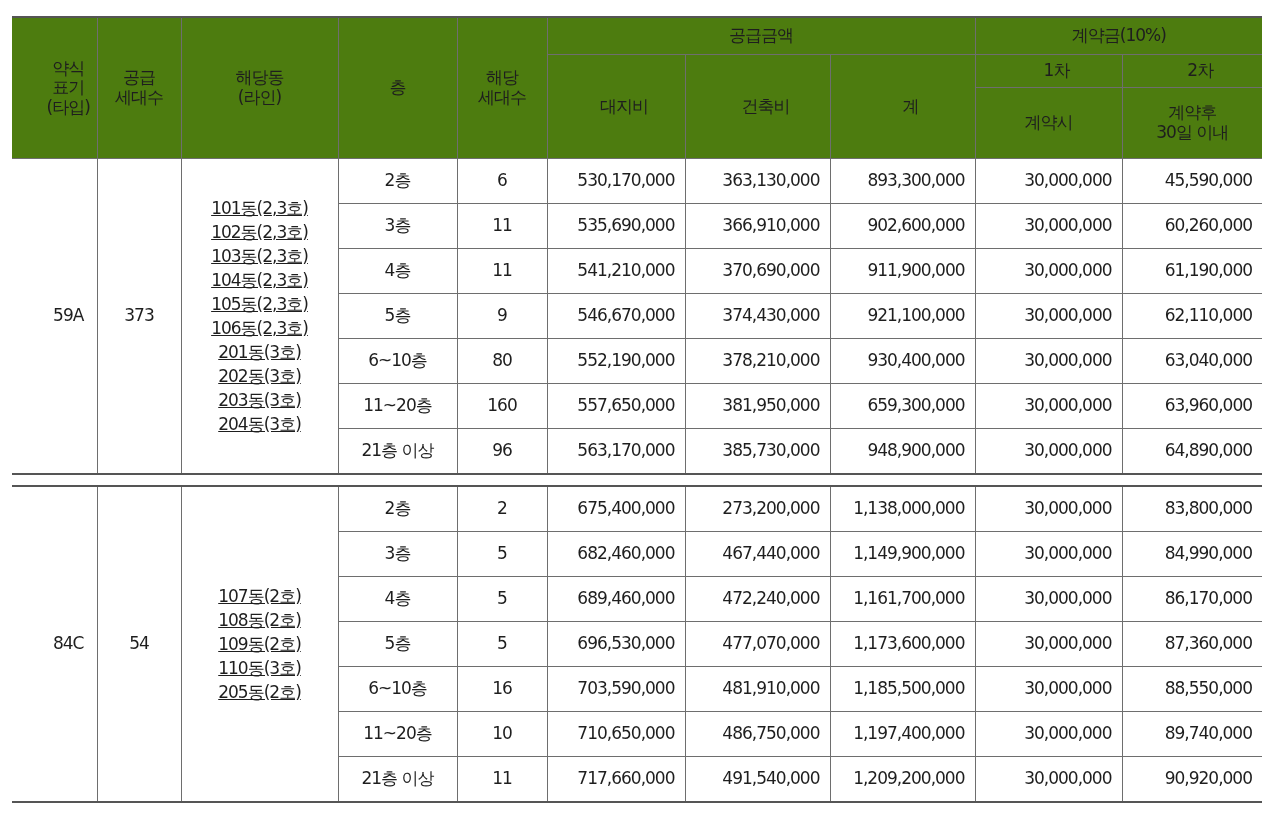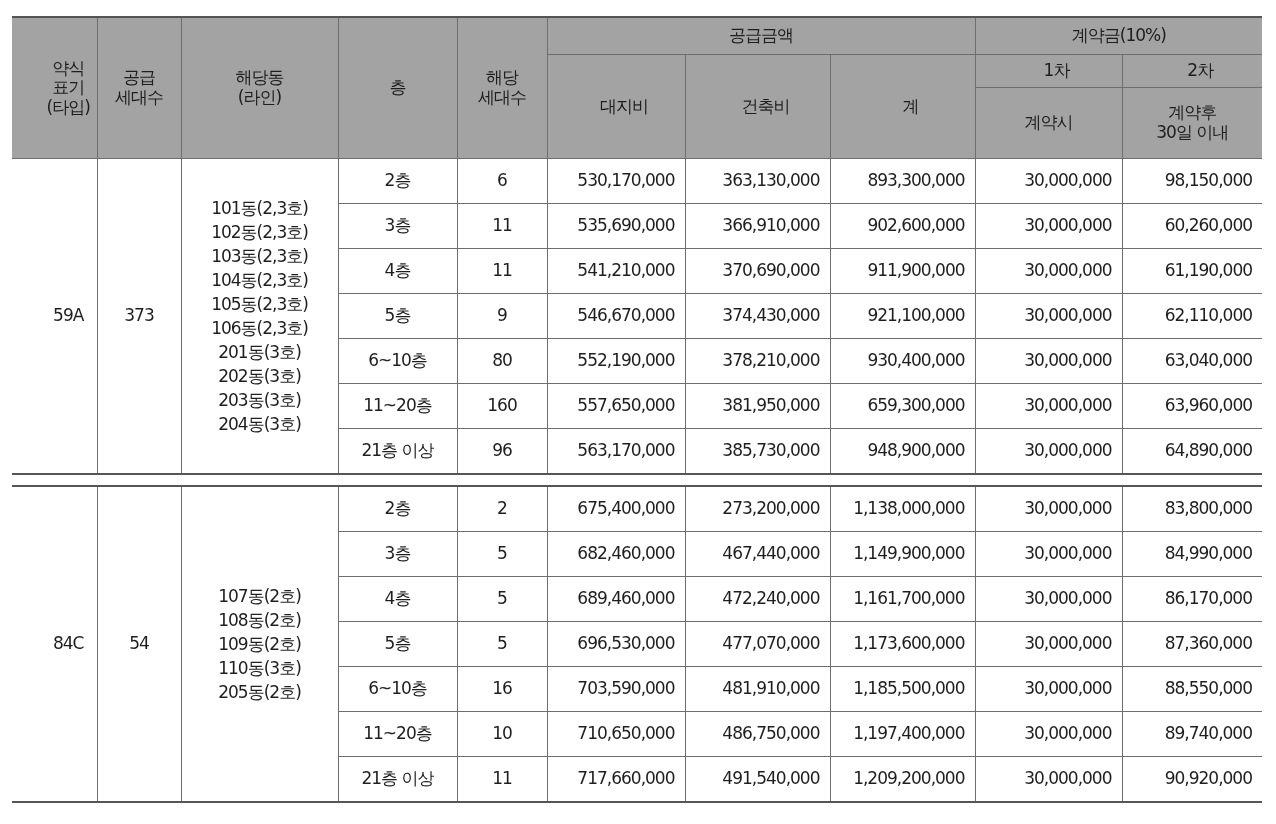--- a/index.html
+++ b/index.html
@@ -2,27 +2,27 @@
 <html><head>
 <meta charset="utf-8">
 <style>
   html, body { margin:0; padding:0; background:#ffffff; }
   body { width:1276px; height:824px; position:relative; overflow:hidden;
          font-family:"DejaVu Sans","Liberation Sans",sans-serif; color:#1e1e1e; }
   .wrap { position:absolute; left:12px; top:16px; width:1250px; }
   table { border-collapse:collapse; table-layout:fixed; width:1250px; }
   td, th { border:1.5px solid #6e6e6e; text-align:center; vertical-align:middle;
            padding:0; font-weight:normal; font-size:17px; letter-spacing:-1px; line-height:1.15; }
-  thead th { background:#a3a3a3; font-size:17px; }
+  thead th { background:#4d7c0f; font-size:17px; }
   tr.h1 th { height:36px; }
   tr.h2 th { height:32px;padding-left:16px; }
   tr.h3 th { height:70px;text-align:center; }
   tbody td { height:44px; background:#fff; }
   td.num { text-align:right; padding-right:10px; font-size:17px; }
-  .dong { font-size:17px; line-height:24px; }
+  .dong { font-size:17px; line-height:24px;text-decoration:underline; }
   .top-rule { border-top:2.5px solid #555; }
   table.t1 { border-bottom:2.5px solid #555; }
   table.t2 { margin-top:10px; border-top:2.5px solid #555; border-bottom:2.5px solid #555; }
   td.first, th.first { border-left:none;padding-left:28px; }
   td.last, th.last { border-right:none; }
 </style>
 </head>
 <body>
 
 <div class="wrap">
@@ -86,21 +86,21 @@
             <div>202동(3호)</div>
             <div>203동(3호)</div>
             <div>204동(3호)</div>
           </td>
           <td>2층</td>
           <td>6</td>
           <td class="num">530,170,000</td>
           <td class="num">363,130,000</td>
           <td class="num">893,300,000</td>
           <td class="num">30,000,000</td>
-          <td class="num last">98,150,000</td>
+          <td class="num last">45,590,000</td>
         </tr>
         <tr>
           <td>3층</td>
           <td>11</td>
           <td class="num">535,690,000</td>
           <td class="num">366,910,000</td>
           <td class="num">902,600,000</td>
           <td class="num">30,000,000</td>
           <td class="num last">60,260,000</td>
         </tr>

